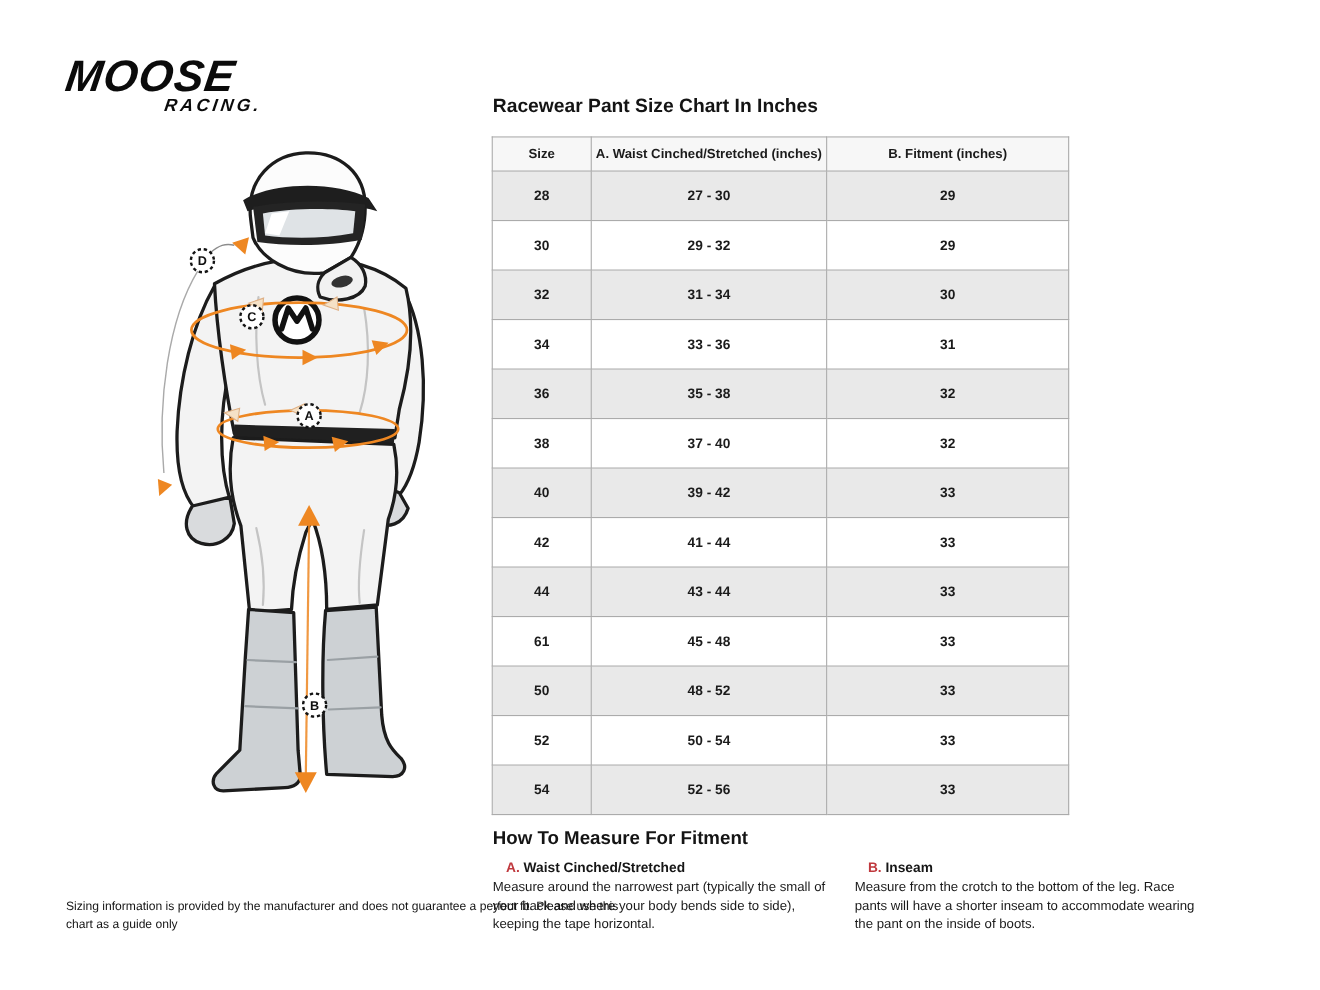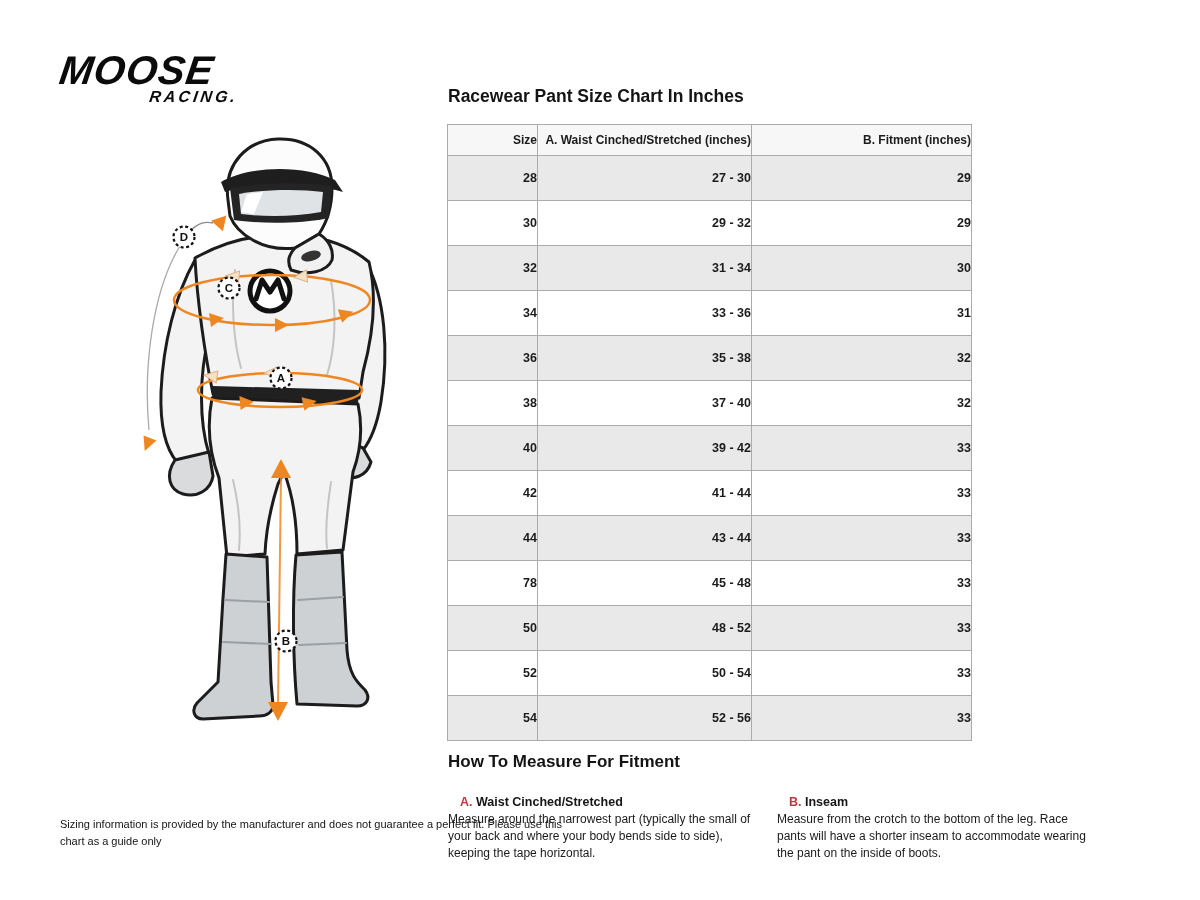--- a/index.html
+++ b/index.html
@@ -13,34 +13,34 @@
               color:#0b0b0b; transform:skewX(-8deg); line-height:1; }
   .logo-bottom { font-style:italic; font-weight:900; font-size:16px; letter-spacing:3px;
                  color:#0b0b0b; transform:skewX(-8deg); text-align:right;
                  width:178px; margin-top:-2px; }
 
   
   .chart-title { position:absolute; left:448px; top:86px; font-size:17.5px;
                  font-weight:700; color:#141414; }
   .size-table { position:absolute; left:447px; top:124px; border-collapse:collapse;
                 table-layout:fixed; }
-  .size-table th, .size-table td { border:1px solid #ababab; text-align:right;
+  .size-table th, .size-table td { border:1px solid #ababab; text-align:center;
                 vertical-align:middle; }
   .size-table th { background:#f7f7f7; font-size:12px; font-weight:700;
                    height:31px; color:#1b1b1b; }
   .size-table td { font-size:12.5px; font-weight:700; height:45px; color:#1b1b1b;
                    background:#ffffff; }
   .size-table tbody tr:nth-child(odd) td { background:#e9e9e9; }
   .size-table th:nth-child(1), .size-table td:nth-child(1){ width:90px; }
   .size-table th:nth-child(2), .size-table td:nth-child(2){ width:214px; }
   .size-table th:nth-child(3), .size-table td:nth-child(3){ width:220px; }
 
   
   .howto { position:absolute; left:448px; top:752px; width:660px; }
-  .howto-title { font-size:17px; font-weight:700; color:#141414; margin-bottom:23px; }
+  .howto-title { font-size:17px; font-weight:700; color:#141414; margin-bottom:10px; }
   .howto-cols { display:flex; }
   .howto-col-a { width:305px; margin-right:24px; }
   .howto-col-b { width:320px; }
   .howto-sub { font-size:12.5px; font-weight:700; color:#161616; margin-bottom:2px;margin-left:12px; }
   .howto-letter { color:#c0393e; font-weight:700; }
   .howto-body { font-size:12px; line-height:1.42; color:#1a1a1a; }
 
   
   .disclaimer { position:absolute; left:60px; top:816px; width:510px;
                 font-size:11px; font-weight:400; line-height:1.55; color:#141414; }
@@ -203,21 +203,21 @@
           <td>42</td>
           <td>41 - 44</td>
           <td>33</td>
         </tr>
         <tr>
           <td>44</td>
           <td>43 - 44</td>
           <td>33</td>
         </tr>
         <tr>
-          <td>78</td>
+          <td>61</td>
           <td>45 - 48</td>
           <td>33</td>
         </tr>
         <tr>
           <td>50</td>
           <td>48 - 52</td>
           <td>33</td>
         </tr>
         <tr>
           <td>52</td>

